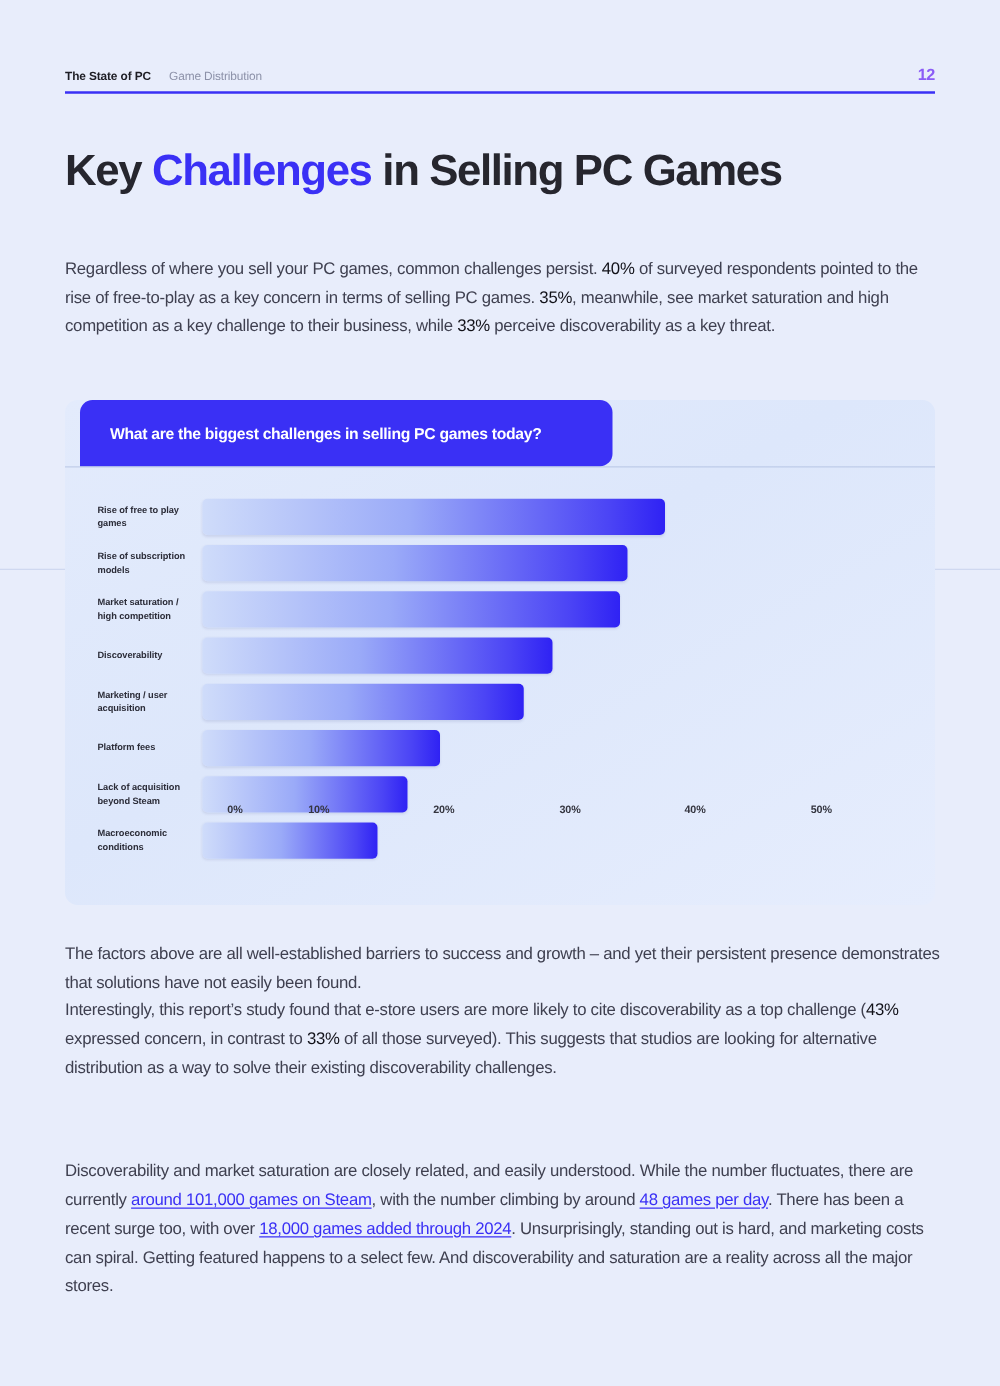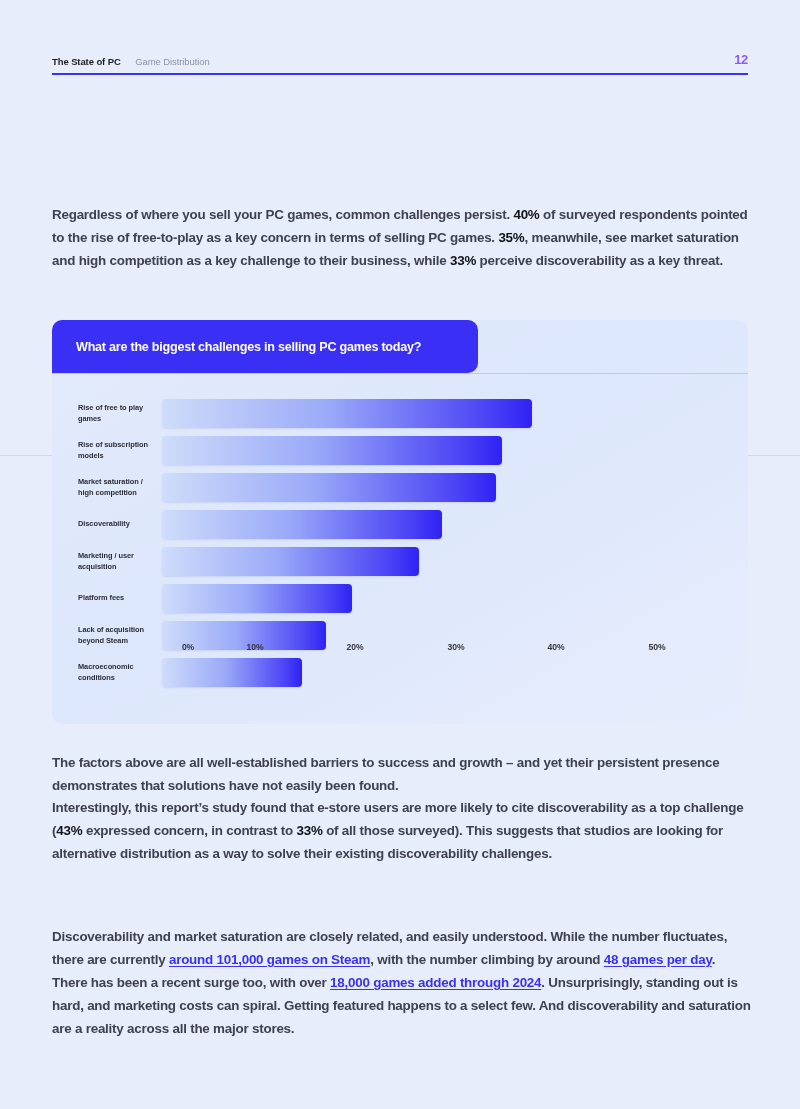--- a/index.html
+++ b/index.html
@@ -79,21 +79,21 @@
     line-height: 1.15;
   }
   .page-heading .accent { color: #3a30f5; }
 
   
   .para {
     position: absolute;
     left: 52px;
     width: 700px;
     font-size: 13.4px;
-    font-weight: bold;
+    font-weight: normal;
     line-height: 1.71;
     color: #3f4050;
     letter-spacing: -0.22px;
   }
   .para .hl { color: #111118; }
   .para a {
     color: #3a30f5;
     text-decoration: underline;
     text-underline-offset: 2px;
   }
@@ -106,21 +106,21 @@
   .chart-card {
     position: absolute;
     left: 52px; top: 320px;
     width: 696px;
     height: 404px;
     background: linear-gradient(150deg, #e3ebfc 0%, #dde7fb 45%, #e6edfd 100%);
     border-radius: 10px;
   }
   .chart-banner {
     position: absolute;
-    left: 0; top: 0;
+    left: 12px; top: 0;
     width: 426px;
     height: 53px;
     background: #3a30f5;
     border-radius: 10px 10px 10px 0;
     display: flex;
     align-items: center;
   }
   .chart-banner-text {
     color: #ffffff;
     font-size: 12.6px;
@@ -204,20 +204,23 @@
     <div class="header-row">
       <div class="header-title">
         <span class="strong">The State of PC</span>
         <span class="light">Game Distribution</span>
       </div>
       <div class="page-number">12</div>
     </div>
     <div class="header-rule"></div>
   </div>
 
+  <h1 class="page-heading">
+    <span>Key </span><span class="accent">Challenges</span><span> in Selling PC Games</span>
+  </h1>
 
   <p class="para" id="para-intro">
     Regardless of where you sell your PC games, common challenges persist. <span class="hl">40%</span> of surveyed
     respondents pointed to the rise of free-to-play as a key concern in terms of selling PC games.
     <span class="hl">35%</span>, meanwhile, see market saturation and high competition as a key challenge to their
     business, while <span class="hl">33%</span> perceive discoverability as a key threat.
   </p>
 
   <div class="chart-card">
 

